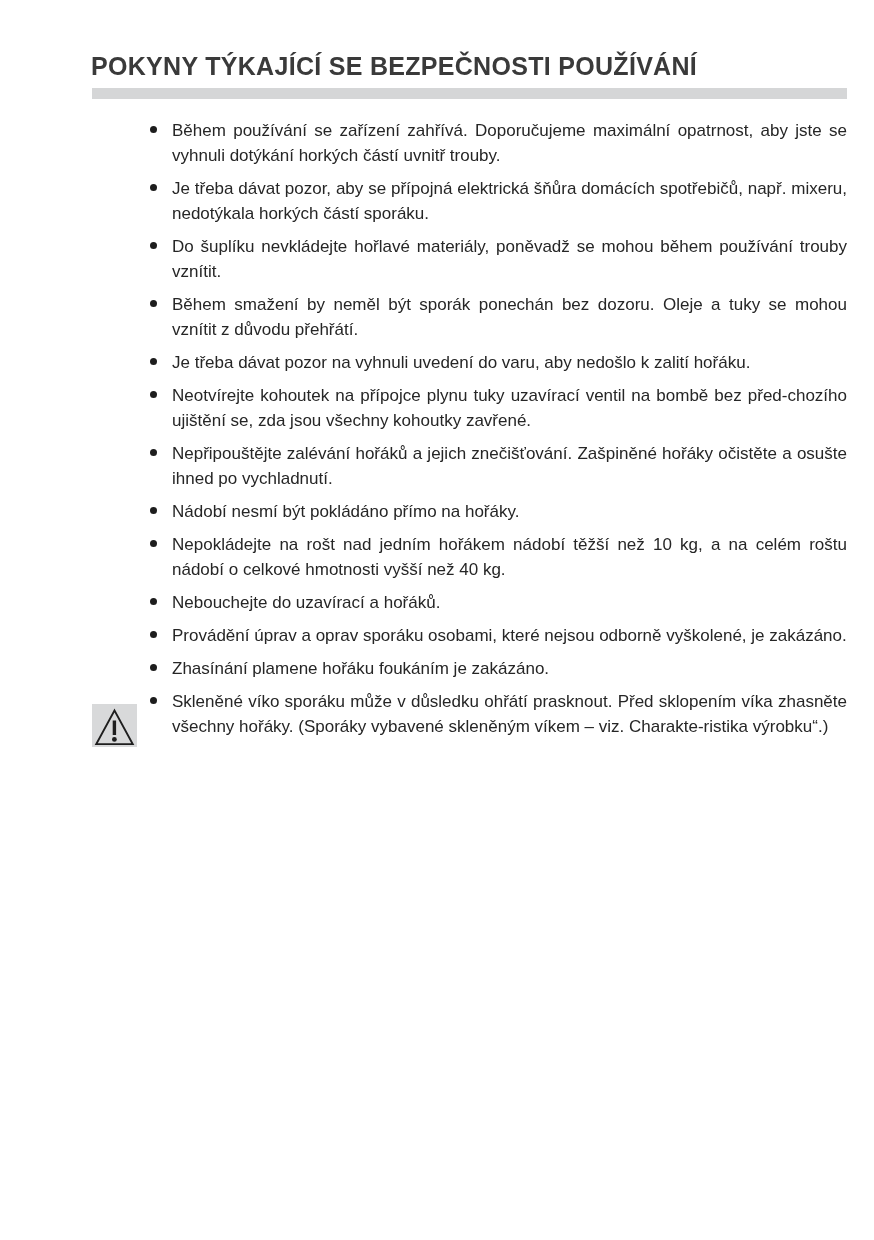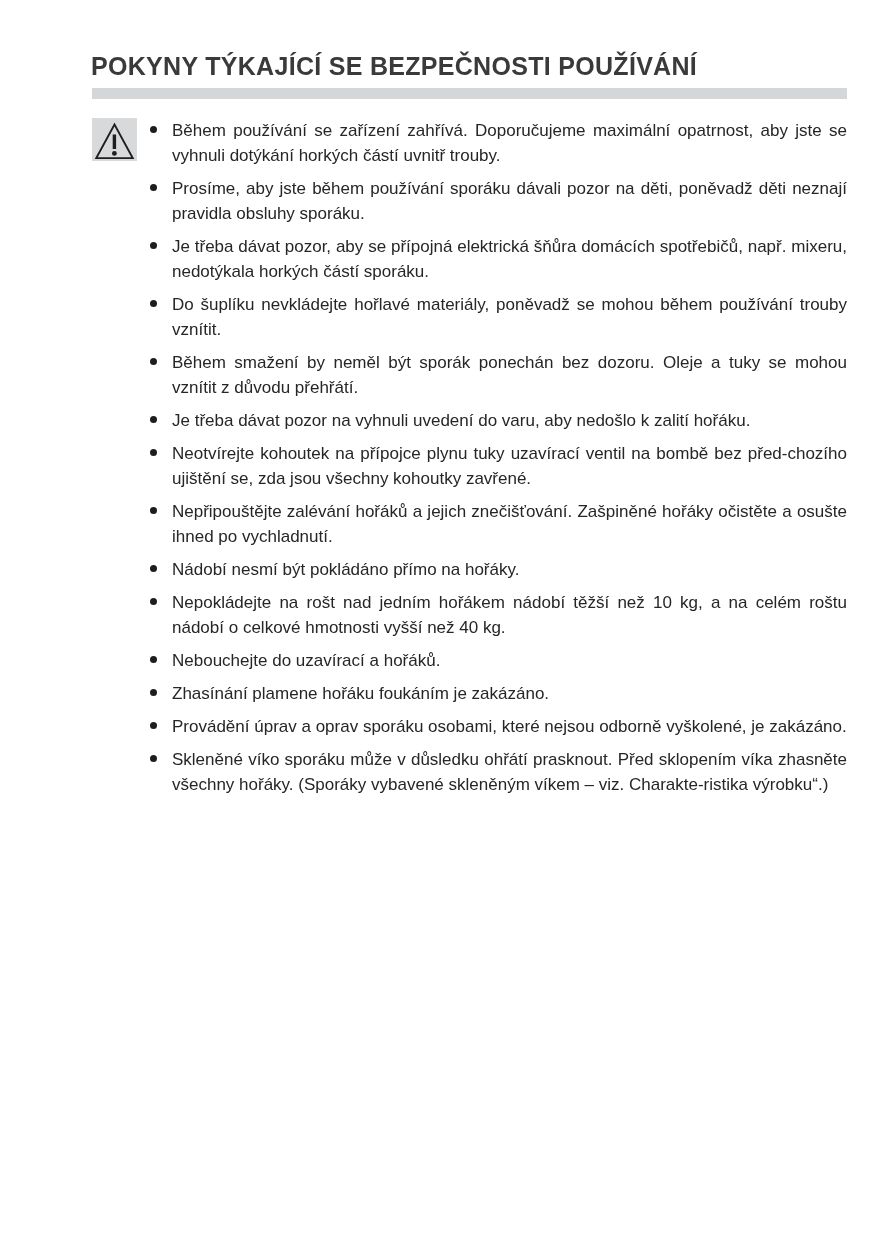--- a/index.html
+++ b/index.html
@@ -33,21 +33,21 @@
     width: 755px;
     height: 11px;
     background: #d5d6d7;
   }
 
   .content {
     position: absolute;
     left: 60px;
     top: 118px;
     display: flex;
-    align-items: flex-start;
+    align-items: flex-end;
   }
 
   .warning-column {
     flex: 0 0 45px;
     width: 45px;
     background: #d8d9da;
   }
 
   .warning-icon svg {
     display: block;
@@ -139,26 +139,20 @@
       <li>
           <span class="marker">
             <span class="dot"></span>
           </span>
           <span class="item-text">Během používání se zařízení zahřívá. Doporučujeme maximální opatrnost, aby jste se vyhnuli dotýkání horkých částí uvnitř trouby.</span>
         </li>
       <li>
           <span class="marker">
             <span class="dot"></span>
           </span>
-          <span class="item-text">Prosíme, aby jste během používání sporáku dávali pozor na děti, poněvadž děti neznají pravidla obsluhy sporáku.</span>
-        </li>
-      <li>
-          <span class="marker">
-            <span class="dot"></span>
-          </span>
           <span class="item-text">Je třeba dávat pozor, aby se přípojná elektrická šňůra domácích spotřebičů, např. mixeru, nedotýkala horkých částí sporáku.</span>
         </li>
       <li>
           <span class="marker">
             <span class="dot"></span>
           </span>
           <span class="item-text">Do šuplíku nevkládejte hořlavé materiály, poněvadž se mohou během používání trouby vznítit.</span>
         </li>
       <li>
           <span class="marker">
@@ -199,27 +193,27 @@
       <li>
           <span class="marker">
             <span class="dot"></span>
           </span>
           <span class="item-text">Nebouchejte do uzavírací a hořáků.</span>
         </li>
       <li>
           <span class="marker">
             <span class="dot"></span>
           </span>
+          <span class="item-text">Provádění úprav a oprav sporáku osobami, které nejsou odborně vyškolené, je zakázáno.</span>
+        </li>
+      <li>
+          <span class="marker">
+            <span class="dot"></span>
+          </span>
           <span class="item-text">Zhasínání plamene hořáku foukáním je zakázáno.</span>
-        </li>
-      <li>
-          <span class="marker">
-            <span class="dot"></span>
-          </span>
-          <span class="item-text">Provádění úprav a oprav sporáku osobami, které nejsou odborně vyškolené, je zakázáno.</span>
         </li>
       <li>
           <span class="marker">
             <span class="dot"></span>
           </span>
           <span class="item-text">Skleněné víko sporáku může v důsledku ohřátí prasknout. Před sklopením víka zhasněte všechny hořáky. (Sporáky vybavené skleněným víkem – viz. Charakte-ristika výrobku“.)</span>
         </li>
     </ul>
 
   </main>

